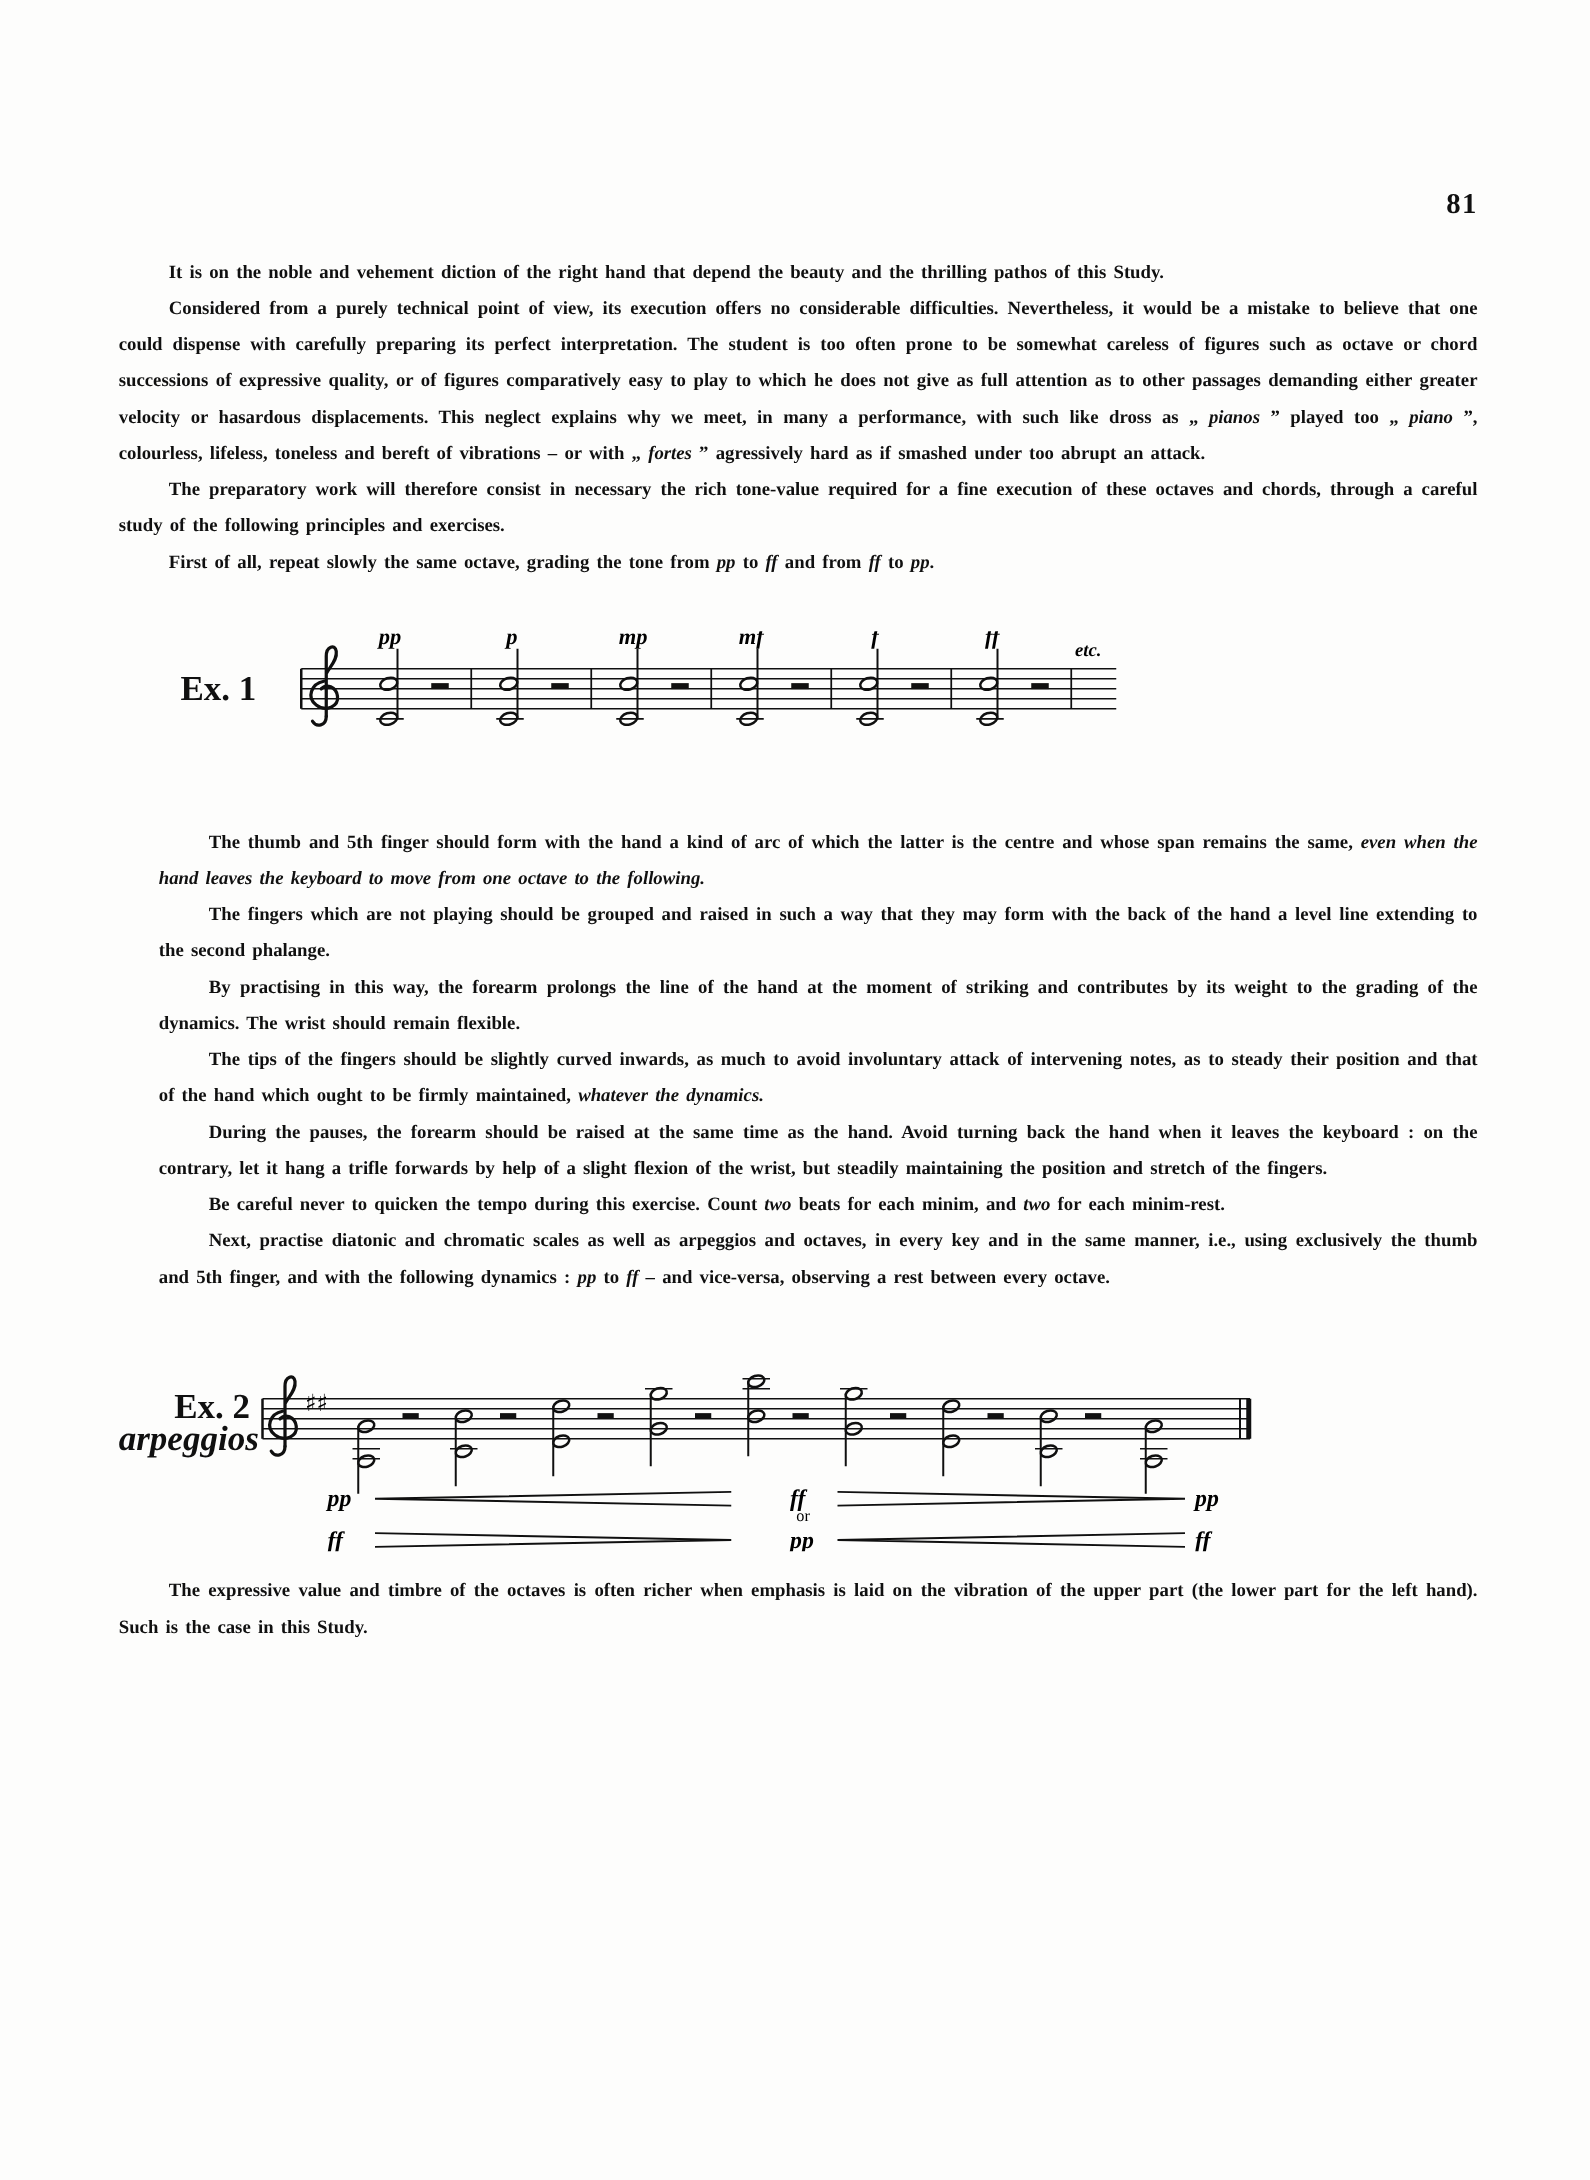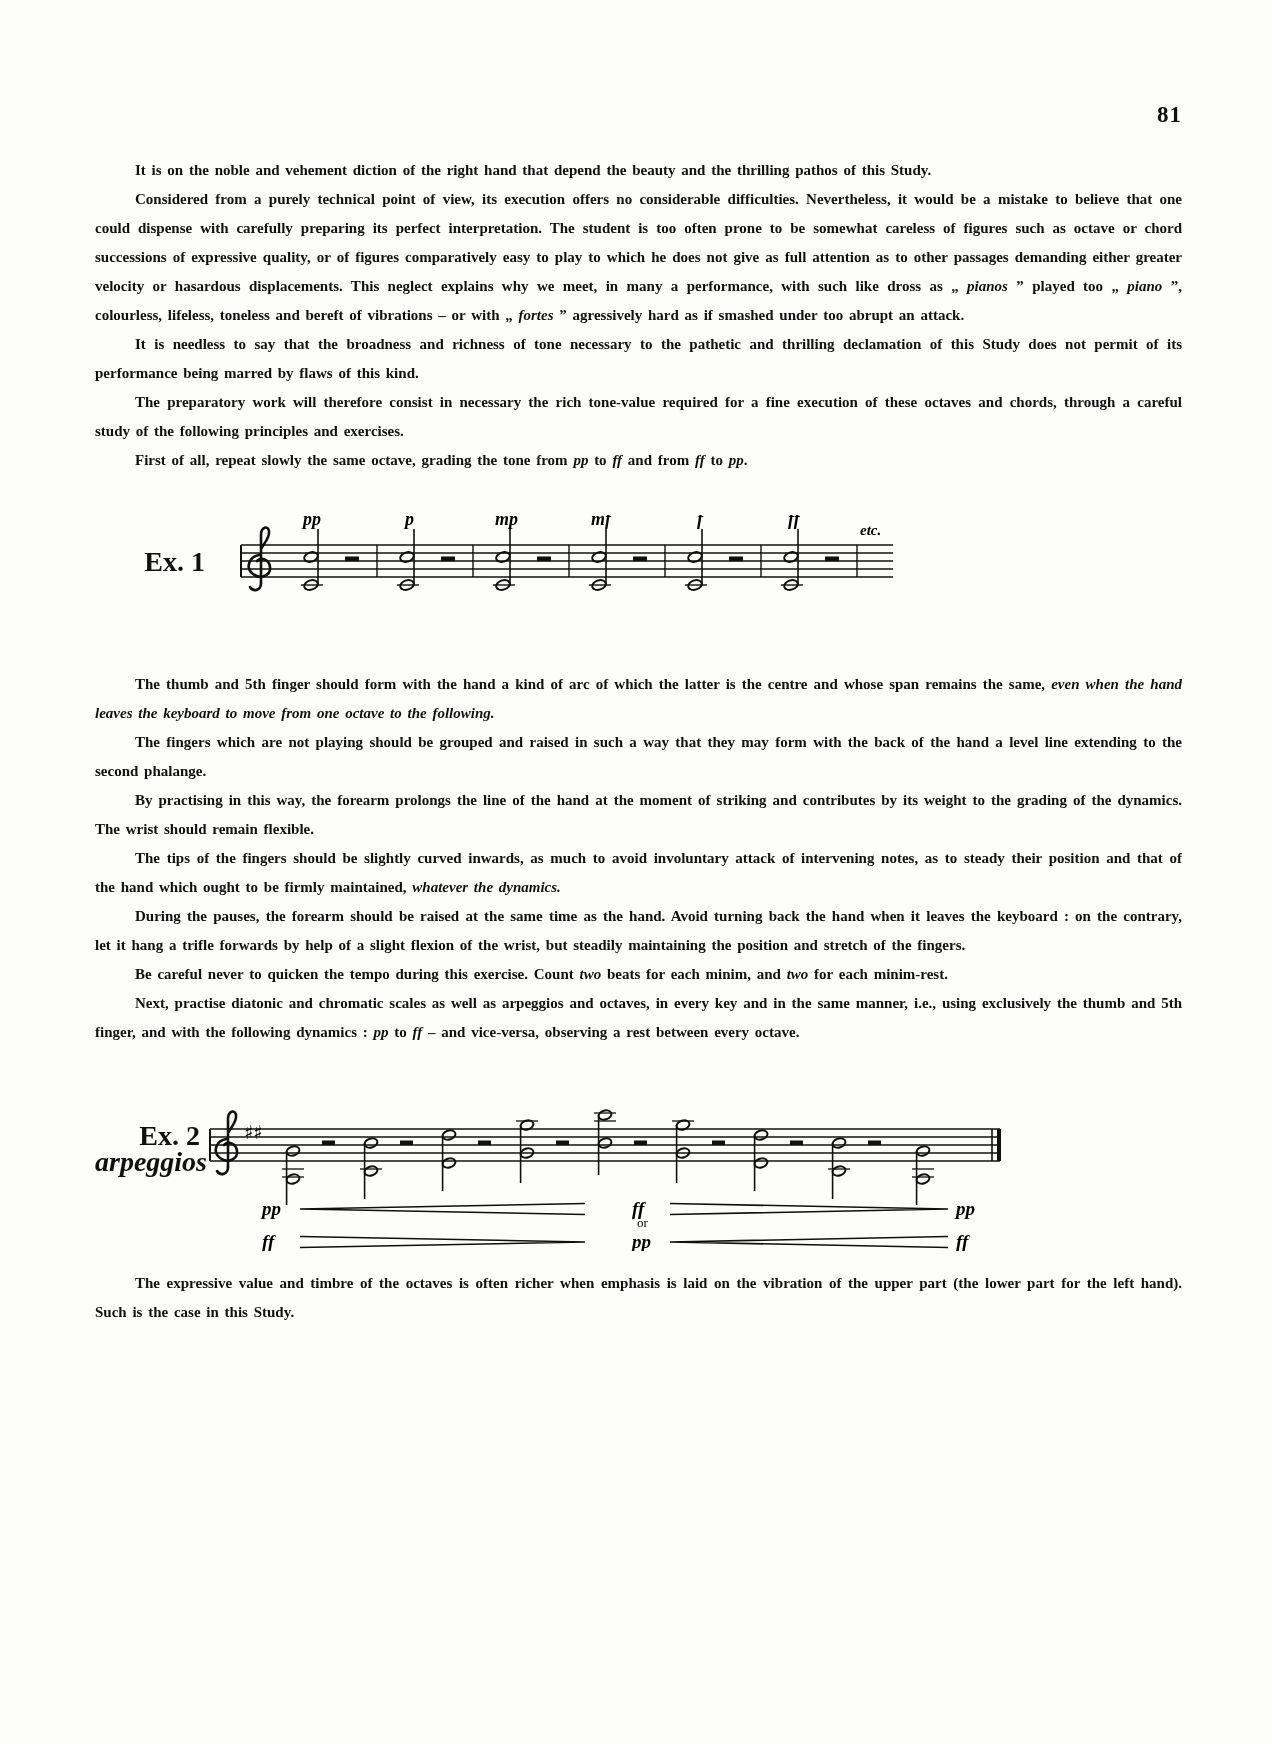--- a/index.html
+++ b/index.html
@@ -13,20 +13,21 @@
     font-family:"Liberation Serif", serif;
     color:#101010;
     overflow:hidden;
   }
   .page-number {
     padding-top:102px;
     text-align:right;
     font-size:23px;
     font-weight:bold;
     letter-spacing:1px;
+    margin-top:48px;
   }
   .text-block { margin-top:28px; }
   .text-block p {
     margin:0;
     font-size:15px;
     font-weight:bold;
     line-height:29px;
     text-align:justify;
     text-indent:40px;
     word-spacing:2px;
@@ -54,21 +55,20 @@
 </head>
 <body>
 
 <div class="page">
 
   <div class="page-number">81</div>
 
   <div class="text-block">
       <p>It is on the noble and vehement diction of the right hand that depend the beauty and the thrilling pathos of this Study.</p>
       <p>Considered from a purely technical point of view, its execution offers no considerable difficulties. Nevertheless, it would be a mistake to believe that one could dispense with carefully preparing its perfect interpretation. The student is too often prone to be somewhat careless of figures such as octave or chord successions of expressive quality, or of figures comparatively easy to play to which he does not give as full attention as to other passages demanding either greater velocity or hasardous displacements. This neglect explains why we meet, in many a performance, with such like dross as „ <i>pianos</i> ” played too „ <i>piano</i> ”, colourless, lifeless, toneless and bereft of vibrations – or with „ <i>fortes</i> ” agressively hard as if smashed under too abrupt an attack.</p>
-      <p>It is needless to say that the broadness and richness of tone necessary to the pathetic and thrilling declamation of this Study does not permit of its performance being marred by flaws of this kind.</p>
       <p>The preparatory work will therefore consist in necessary the rich tone-value required for a fine execution of these octaves and chords, through a careful study of the following principles and exercises.</p>
       <p>First of all, repeat slowly the same octave, grading the tone from <i>pp</i> to <i>ff</i> and from <i>ff</i> to <i>pp</i>.</p>
     </div>
 
   <div class="example ex1-wrap">
     <div class="ex-label-col">Ex. 1</div>
     <svg width="700" height="100" viewBox="0 0 700 100">
       <g stroke="#101010" stroke-width="1.3">
         <line x1="36" y1="30" x2="688" y2="30"></line>
         <line x1="36" y1="38" x2="688" y2="38"></line>
@@ -144,21 +144,21 @@
       <text class="dyn" x="98" y="10" font-size="18">pp</text>
       <text class="dyn" x="200" y="10" font-size="18">p</text>
       <text class="dyn" x="290" y="10" font-size="18">mp</text>
       <text class="dyn" x="386" y="10" font-size="18">mf</text>
       <text class="dyn" x="492" y="10" font-size="18">f</text>
       <text class="dyn" x="583" y="10" font-size="18">ff</text>
       <text class="etc" x="655" y="20" font-size="15">etc.</text>
     </svg>
   </div>
 
-  <div class="text-block" style="margin-top:0;">
+  <div class="text-block" style="margin-top:0;margin-left:32px;">
       <p>The thumb and 5th finger should form with the hand a kind of arc of which the latter is the centre and whose span remains the same, <i>even when the hand leaves the keyboard to move from one octave to the following.</i></p>
       <p>The fingers which are not playing should be grouped and raised in such a way that they may form with the back of the hand a level line extending to the second phalange.</p>
       <p>By practising in this way, the forearm prolongs the line of the hand at the moment of striking and contributes by its weight to the grading of the dynamics. The wrist should remain flexible.</p>
       <p>The tips of the fingers should be slightly curved inwards, as much to avoid involuntary attack of intervening notes, as to steady their position and that of the hand which ought to be firmly maintained, <i>whatever the dynamics.</i></p>
       <p>During the pauses, the forearm should be raised at the same time as the hand. Avoid turning back the hand when it leaves the keyboard : on the contrary, let it hang a trifle forwards by help of a slight flexion of the wrist, but steadily maintaining the position and stretch of the fingers.</p>
       <p>Be careful never to quicken the tempo during this exercise. Count <i>two</i> beats for each minim, and <i>two</i> for each minim-rest.</p>
       <p>Next, practise diatonic and chromatic scales as well as arpeggios and octaves, in every key and in the same manner, i.e., using exclusively the thumb and 5th finger, and with the following dynamics : <i>pp</i> to <i>ff</i> – and vice-versa, observing a rest between every octave.</p>
     </div>
 
   <div class="example ex2-wrap">

